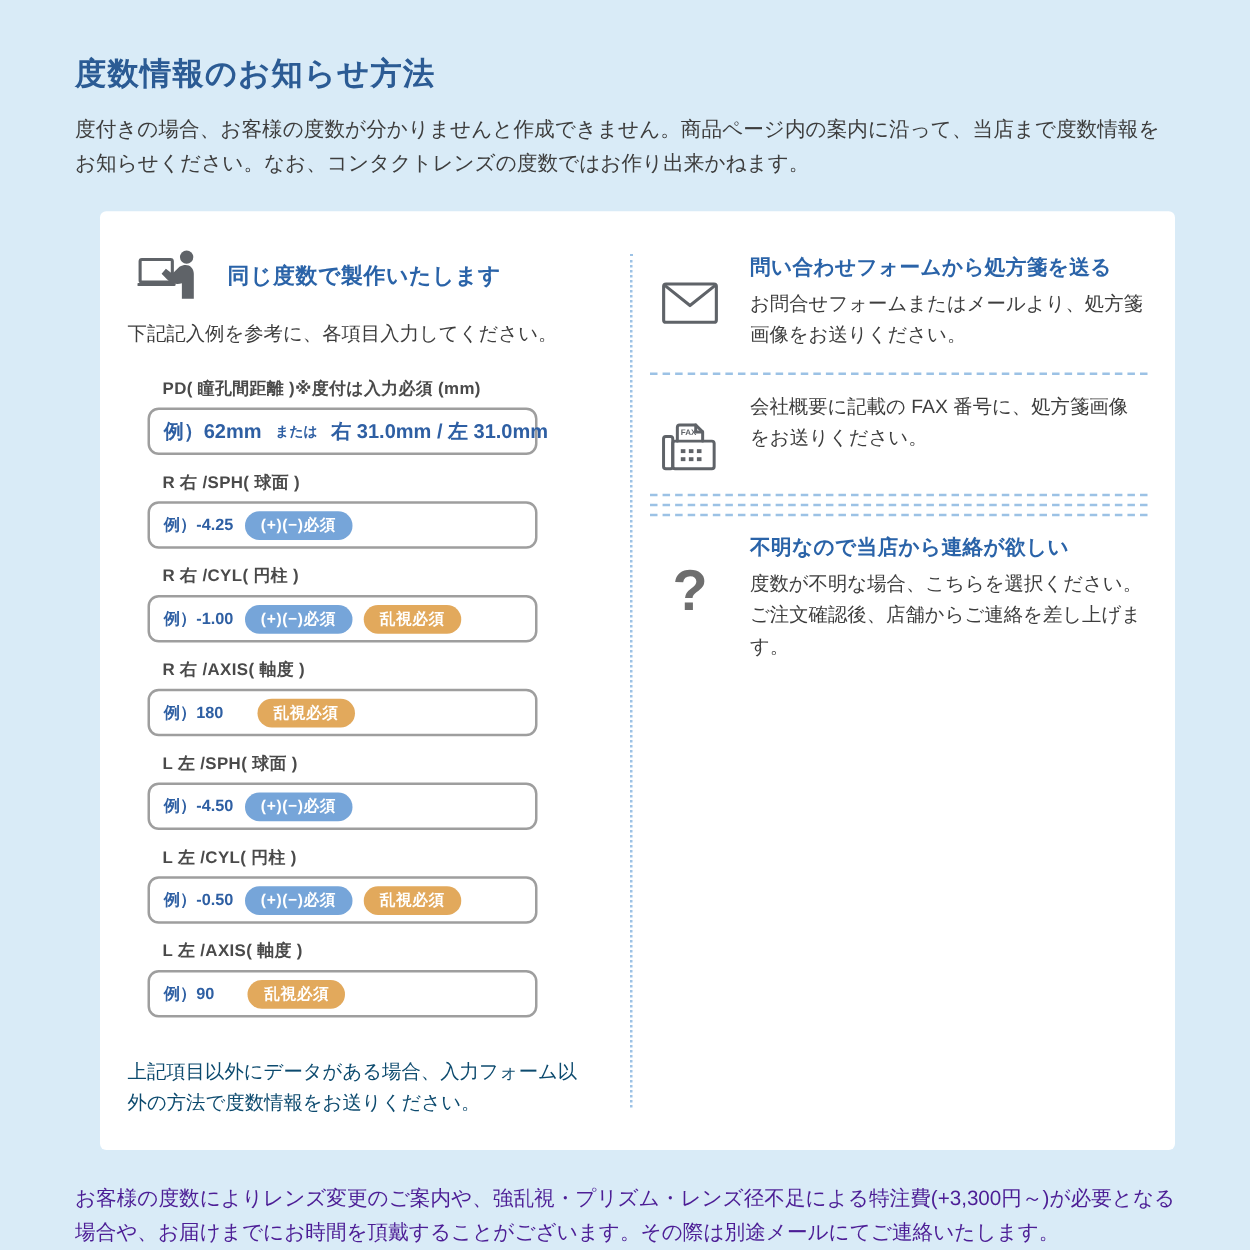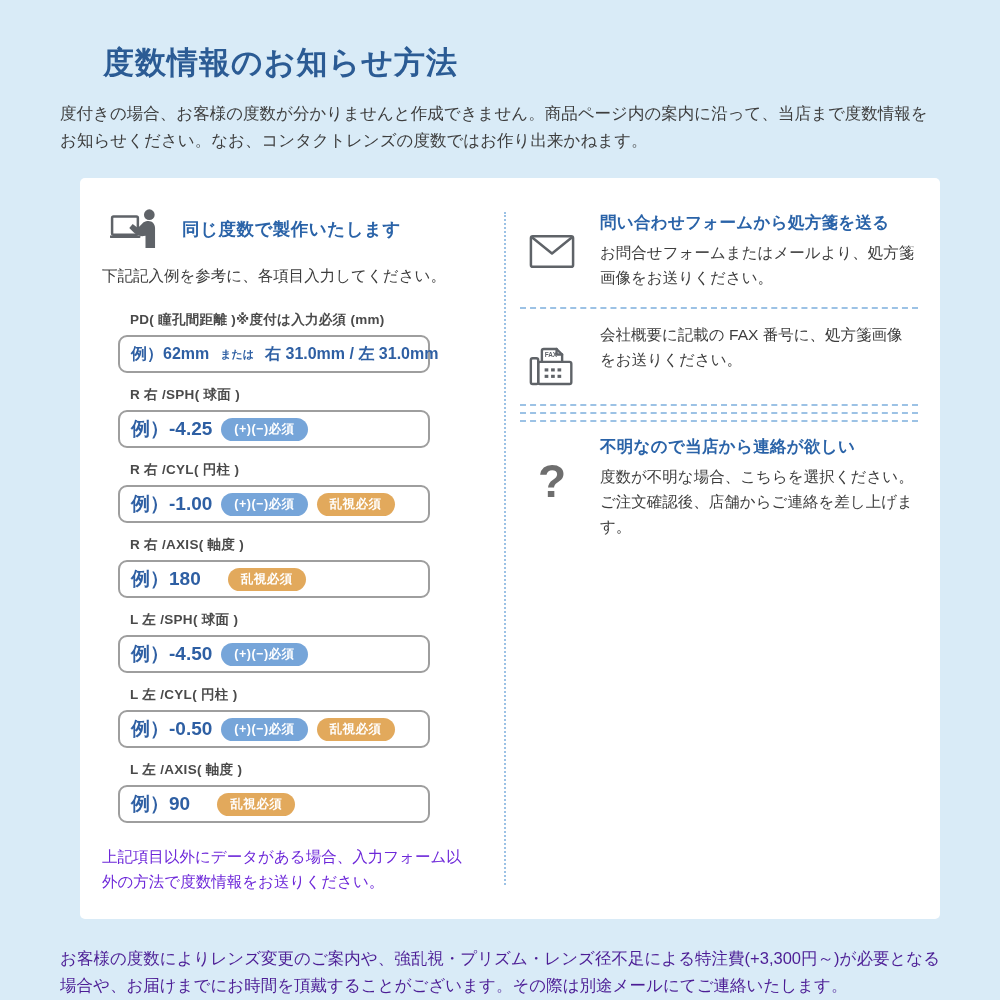--- a/index.html
+++ b/index.html
@@ -5,21 +5,21 @@
   * { margin:0; padding:0; box-sizing:border-box; }
   html,body { width:1000px; height:1000px; }
   body {
     background:#d9ebf7;
     font-family:"Liberation Sans","DejaVu Sans",sans-serif;
     color:#3d3d3d;
   }
   .page { width:1000px; height:1000px; padding:42px 58px 0 60px; overflow:hidden; }
 
   .page-title {
-    color:#2b5b94; font-size:31px; font-weight:bold; letter-spacing:1px;margin-left:43px;
+    color:#2b5b94; font-size:25px; font-weight:bold; letter-spacing:1px;
   }
   .intro {
     margin-top:16px; font-size:16.5px; line-height:1.65; font-weight:500;
     color:#3d3d3d; width:884px;
   }
 
   .panel {
     margin-top:24px; margin-left:20px; width:860px; min-height:712px;
     background:#ffffff; border-radius:5px; display:flex; padding:20px 0 24px 0;
   }
@@ -32,28 +32,28 @@
   .instruction { margin-top:16px; font-size:15.5px; font-weight:500; color:#3d3d3d; }
 
   .fields { margin-top:24px; margin-left:16px; }
   .field { margin-bottom:13px; }
   .field-label { font-size:13.5px; font-weight:bold; color:#4a4a4a; padding-left:12px; margin-bottom:6px; letter-spacing:0.3px; }
   .example-box {
     width:312px; height:38px; border:2px solid #9e9e9e; border-radius:9px;
     background:#fff; display:flex; align-items:center; padding:0 11px; gap:9px;
     white-space:nowrap;
   }
-  .ex-text { color:#2e5fa3; font-weight:bold; font-size:19px; }
+  .ex-text { color:#2e5fa3; font-weight:bold; font-size:13px; }
   .ex-text.compact { font-size:16px; }
   .ex-or { color:#2e5fa3; font-weight:bold; font-size:11px; margin:0 2px; }
   .badge { color:#ffffff; font-weight:bold; font-size:12.5px; border-radius:14px; padding:5px 13px; line-height:1; letter-spacing:0.5px; }
   .badge.blue { background:#76a5d9; }
   .badge.orange { background:#e2a95c; }
 
-  .left-note { margin-top:22px; font-size:15.5px; font-weight:500; line-height:1.6; width:372px; color:#6d28d9; }
+  .left-note { margin-top:32px; font-size:15.5px; font-weight:500; line-height:1.6; width:372px; color:#0c4a6e; }
 
   
   .v-divider { border-left:2px dotted #9cc2e5; margin:14px 0 10px 0; flex:0 0 auto; }
 
   
   .right-col { flex:1 1 auto; padding:6px 22px 0 14px; }
   .method { display:flex; gap:16px; padding:8px 0 14px 0; }
   .method-icon-wrap { width:64px; flex:0 0 auto; display:flex; justify-content:center; align-items:flex-start; padding-top:22px; }
   .method-text { flex:1 1 auto; }
   .method-title { color:#2a63a8; font-size:16.5px; font-weight:bold; margin-bottom:7px; letter-spacing:0.3px; }

